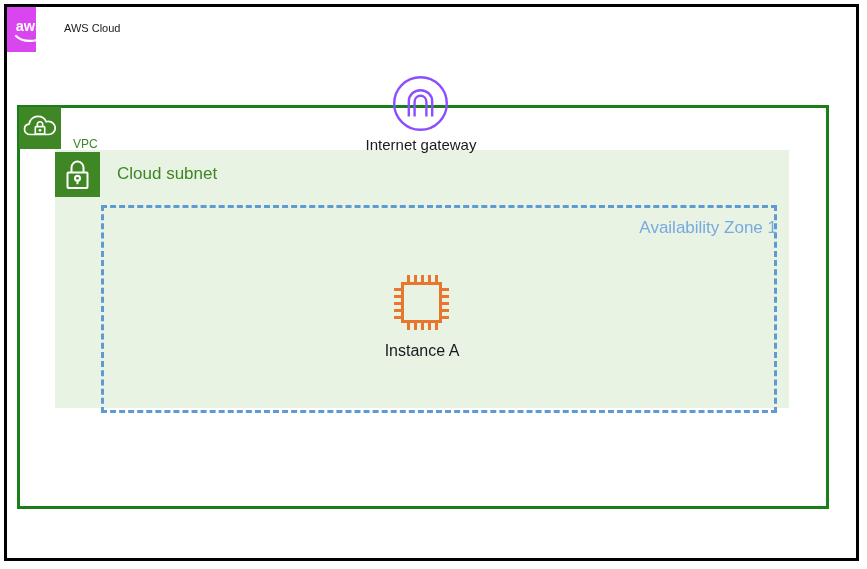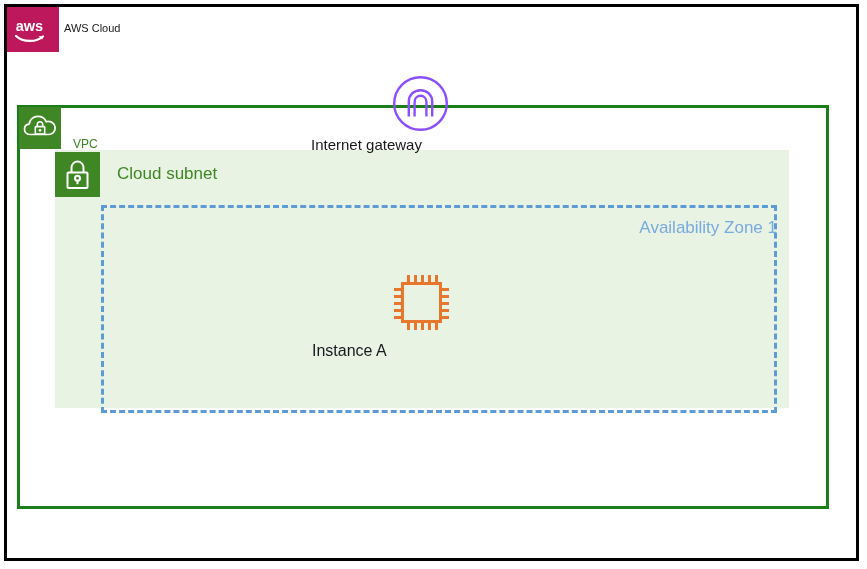--- a/index.html
+++ b/index.html
@@ -26,23 +26,23 @@
     width: 855px;
     height: 557px;
     border: 3px solid #000000;
     box-sizing: border-box;
     background: transparent;
   }
   .cloud-logo {
     position: absolute;
     left: 7px;
     top: 7px;
-    width: 52px;
+    width: 29px;
     height: 45px;
-    background: #be185d;
+    background: #d946ef;
     box-sizing: border-box;
   }
   .cloud-logo svg { display: block; }
   .cloud-title {
     position: absolute;
     left: 64px;
     top: 17px;
     font-size: 11px;
     color: #1a1a1a;
     line-height: 22px;
@@ -140,40 +140,41 @@
     top: 75px;
     width: 57px;
     height: 57px;
   }
   .igw-icon svg { display: block; }
   .igw-label {
     position: absolute;
     left: 311px;
     top: 135px;
     width: 220px;
-    text-align: left;
+    text-align: center;
     font-size: 15px;
     color: #1a1a1a;
     line-height: 19px;
   }
 
   
   .instance-icon {
     position: absolute;
     left: 390px;
     top: 271px;
     width: 63px;
     height: 63px;
   }
   .instance-icon svg { display: block; }
   .instance-label {
     position: absolute;
     left: 312px;
     top: 340px;
     width: 220px;
+    text-align: center;
     font-size: 16px;
     color: #16191f;
     line-height: 21px;
   }
 </style>
 </head>
 <body>
 
 <div id="canvas">
 

